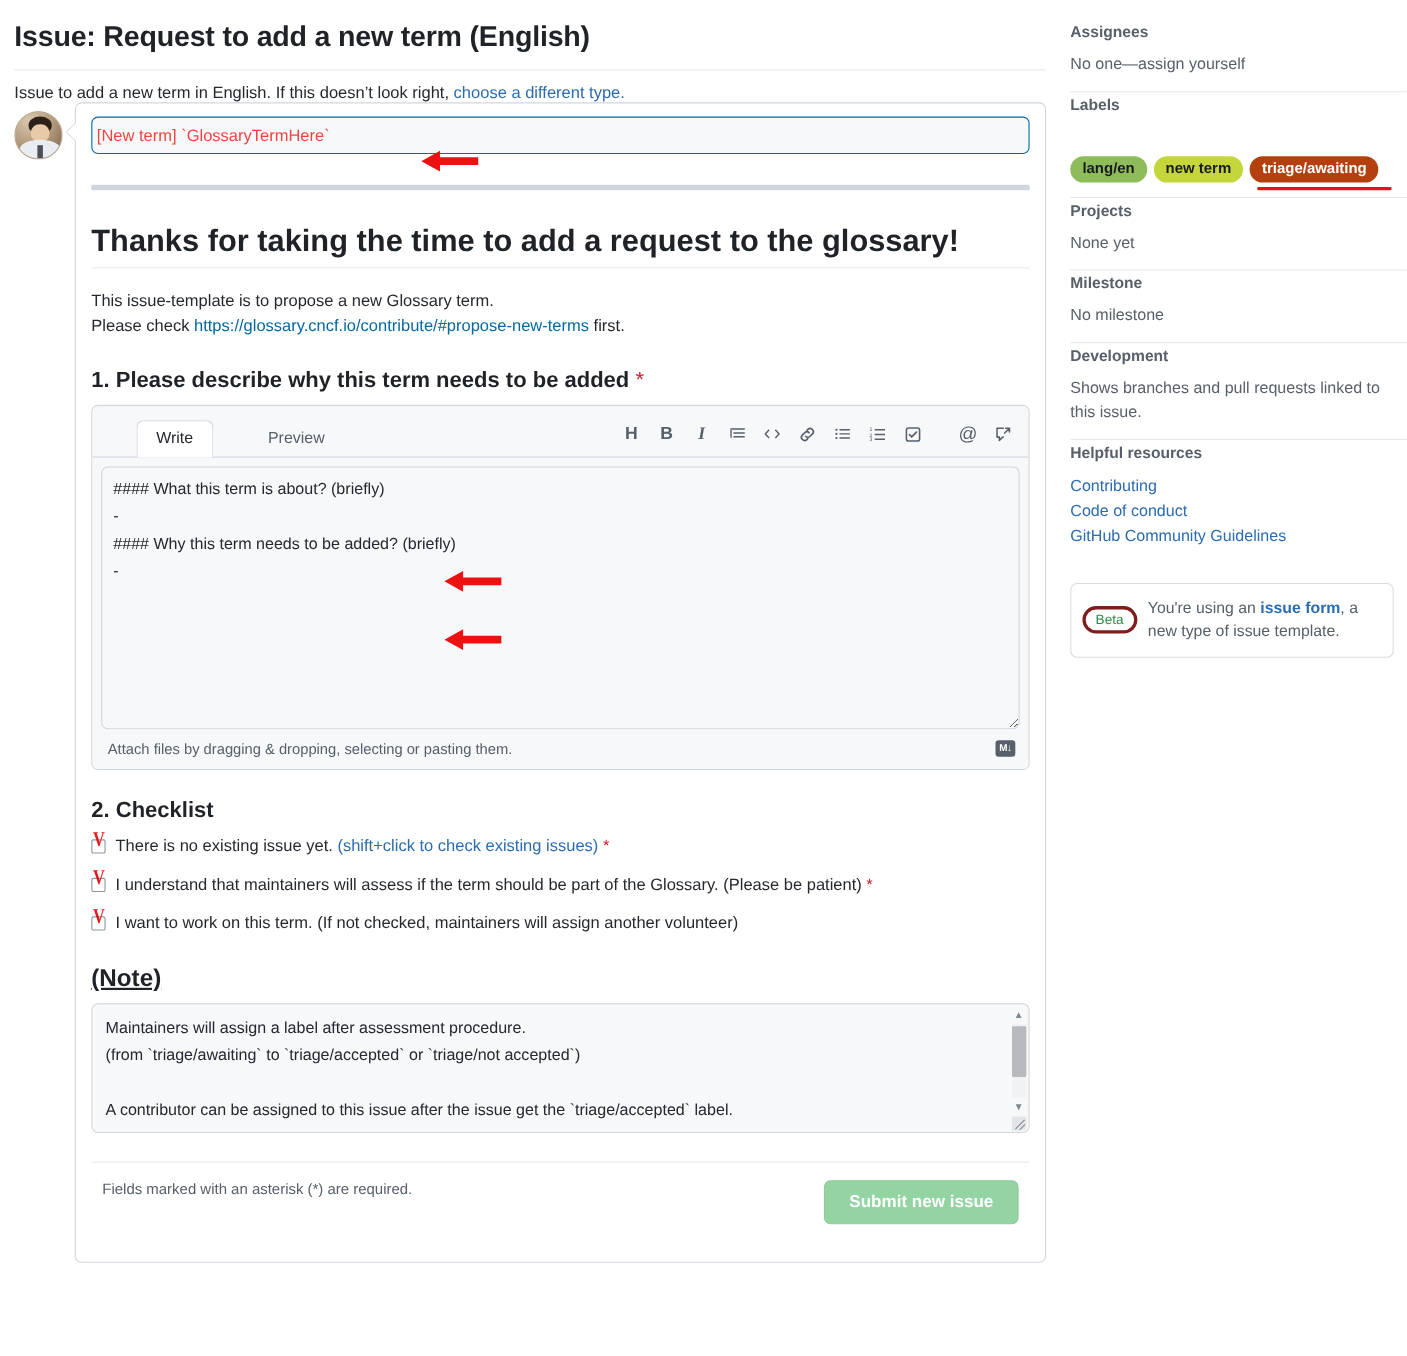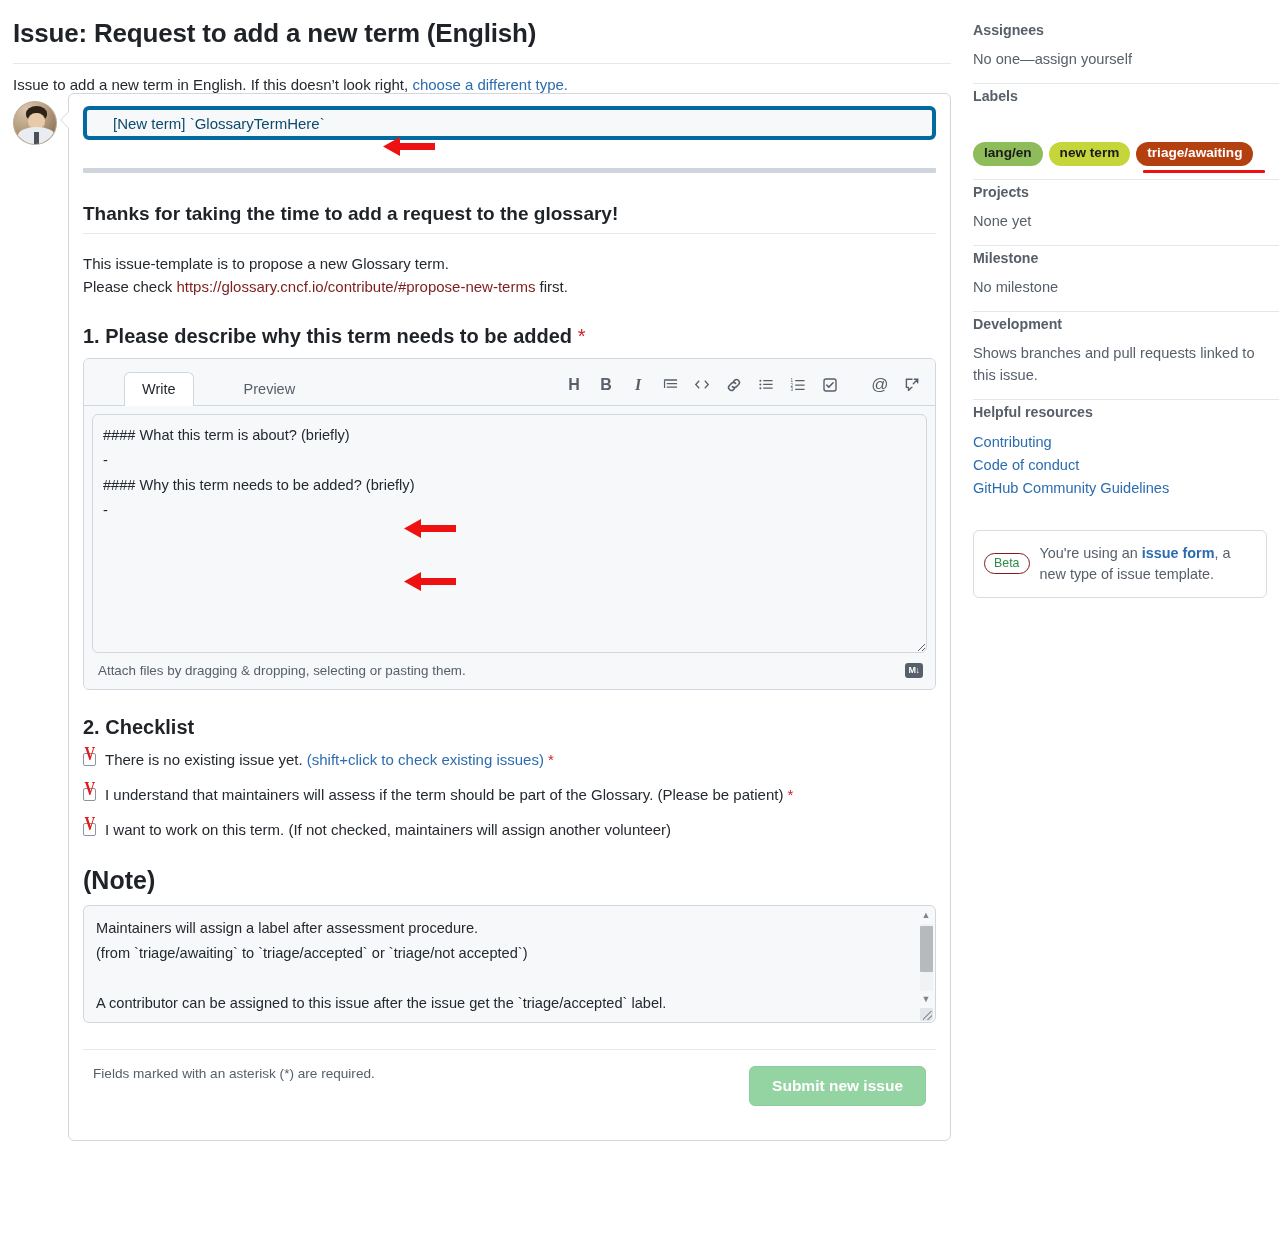--- a/index.html
+++ b/index.html
@@ -77,42 +77,42 @@
     left: -8px; top: 17px;
     width: 0; height: 0;
     border-top: 9px solid transparent;
     border-bottom: 9px solid transparent;
     border-right: 9px solid #ffffff;
   }
 
   .title-input {
     width: 100%;
     height: 34px;
-    border: 4px solid #0369a1;
+    border: 1px solid #0369a1;
     border-radius: 6px;
     background: #f6f8fa;
     font-size: 15px;
-    padding: 5px 26px;
-    color: #0c4a6e;
+    padding: 5px 4px;
+    color: #ef4444;
     font-family: "Liberation Sans", sans-serif;
   }
 
   .thick-rule {
     height: 5px; background: #ced5dc; border: 0;
     margin: 28px 0 0 0; border-radius: 1px;
   }
 
   .section-h2 {
-    font-size: 19px; font-weight: 700; color: #1f2328;
+    font-size: 28px; font-weight: 700; color: #1f2328;
     margin: 30px 0 8px 0;
   }
   .h2-rule { border: 0; border-top: 1px solid #e8eaec; margin: 0 0 18px 0; }
 
   .para { font-size: 15px; line-height: 1.55; color: #24292f; margin: 0; }
-  .para a { color: #7f1d1d; text-decoration: none; }
+  .para a { color: #0369a1; text-decoration: none; }
 
   .q-heading {
     font-size: 20px; font-weight: 700; color: #1f2328;
     margin: 26px 0 10px 0;
   }
   .req { color: #cf222e; font-weight: 400; }
 
   
   .md-editor {
     border: 1px solid #d0d7de; border-radius: 6px; background: #f6f8fa;
@@ -176,21 +176,21 @@
   }
   .cbox .vmark {
     position: absolute; left: -1px; top: -10px;
     font-size: 19px; font-weight: 700; color: #e01b1b;
     font-family: "Liberation Serif", serif; line-height: 1;
     transform: scaleX(0.78);
   }
   .check-label { font-size: 15px; color: #24292f; line-height: 1.4; }
   .check-label a { color: #2b6cb0; text-decoration: none; }
 
-  .note-h { font-size: 25px; font-weight: 700; margin: 26px 0 10px 0; color:#1f2328; }
+  .note-h { font-size: 22px; font-weight: 700; margin: 26px 0 10px 0; color:#1f2328;text-decoration:underline; }
   .note-wrap { position: relative; }
   .note-area {
     width: 100%; height: 118px;
     border: 1px solid #d0d7de; border-radius: 6px;
     background: #f6f8fa;
     font-family: "Liberation Sans", sans-serif;
     font-size: 14.6px; line-height: 1.73;
     padding: 10px 30px 10px 12px; color: #24292f;
     resize: none; display: block; overflow: hidden;
   }
@@ -261,21 +261,21 @@
   .side-link { color: #2b6cb0; text-decoration: none; display: block; line-height: 1.6; font-size: 14.6px; }
 
   .beta-box {
     margin-top: 16px; margin-right: 0;
     border: 1px solid #d8dce0; border-radius: 6px;
     padding: 12px 12px 12px 10px;
     display: flex; align-items: center; gap: 10px;
     width: 294px;
   }
   .beta-badge {
-    border: 1px solid #7f1d1d; color: #2c8c47; border-radius: 999px;
+    border: 3px solid #7f1d1d; color: #2c8c47; border-radius: 999px;
     font-size: 12.4px; padding: 2px 9px 3px 9px; white-space: nowrap;
     flex: 0 0 auto;
   }
   .beta-text { font-size: 14.4px; color: #57606a; line-height: 1.45; }
   .beta-text a { color: #2b6cb0; text-decoration: none; font-weight: 600; }
 </style>
 </head>
 <body>
 
 <div class="page">

